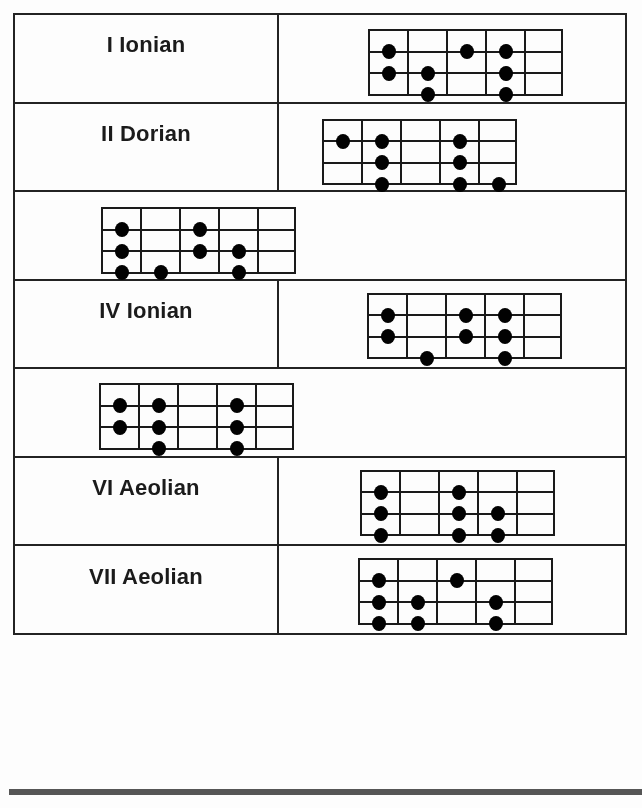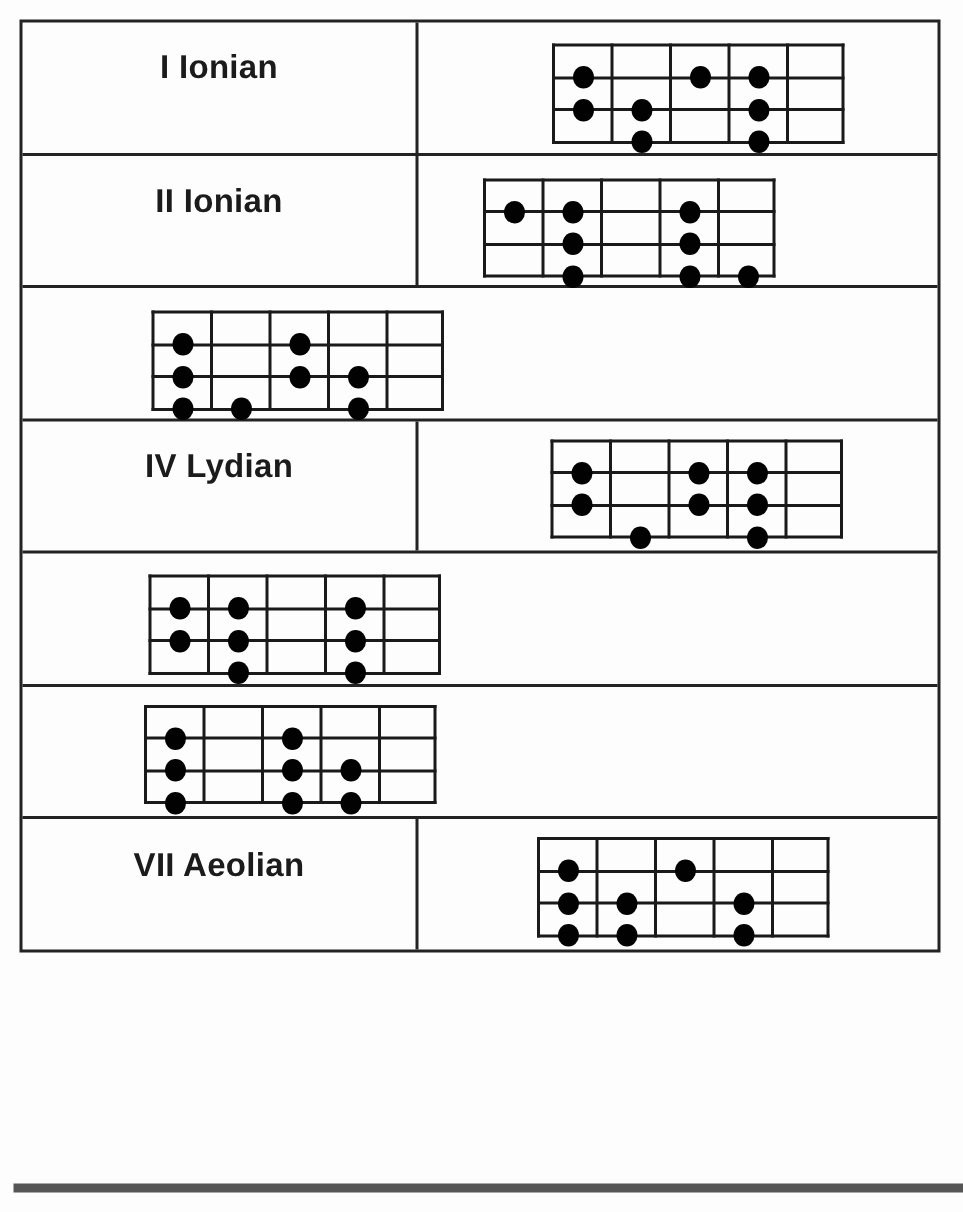--- a/index.html
+++ b/index.html
@@ -55,21 +55,21 @@
             <div class="dot" style="left: 52.5px; top: 36.5px;"></div>
             <div class="dot" style="left: 130.5px; top: 36.5px;"></div>
             <div class="dot" style="left: 52.5px; top: 58px;"></div>
             <div class="dot" style="left: 130.5px; top: 58px;"></div>
           </div>
     </div>
   </div>
 
   <div class="mode-row">
     <div class="label-cell">
-      <span class="mode-label">II Ionian</span>
+      <span class="mode-label">II Dorian</span>
     </div>
     <div class="diagram-cell">
       <div class="fretboard" style="left: 43px; top: 15px; width: 195px; height: 66.5px;">
             <div class="hline" style="top: 0px; width: 195px;"></div>
             <div class="hline" style="top: 21.5px; width: 195px;"></div>
             <div class="hline" style="top: 43px; width: 195px;"></div>
             <div class="hline" style="top: 64.5px; width: 195px;"></div>
             <div class="vline" style="left: 0px; height: 66.5px;"></div>
             <div class="vline" style="left: 39px; height: 66.5px;"></div>
             <div class="vline" style="left: 78px; height: 66.5px;"></div>
@@ -108,21 +108,21 @@
             <div class="dot" style="left: 130.5px; top: 36.5px;"></div>
             <div class="dot" style="left: 13.5px; top: 58px;"></div>
             <div class="dot" style="left: 52.5px; top: 58px;"></div>
             <div class="dot" style="left: 130.5px; top: 58px;"></div>
           </div>
     </div>
   </div>
 
   <div class="mode-row">
     <div class="label-cell">
-      <span class="mode-label">IV Lydian</span>
+      <span class="mode-label">IV Ionian</span>
     </div>
     <div class="diagram-cell">
       <div class="fretboard" style="left: 88px; top: 12px; width: 195px; height: 66.5px;">
             <div class="hline" style="top: 0px; width: 195px;"></div>
             <div class="hline" style="top: 21.5px; width: 195px;"></div>
             <div class="hline" style="top: 43px; width: 195px;"></div>
             <div class="hline" style="top: 64.5px; width: 195px;"></div>
             <div class="vline" style="left: 0px; height: 66.5px;"></div>
             <div class="vline" style="left: 39px; height: 66.5px;"></div>
             <div class="vline" style="left: 78px; height: 66.5px;"></div>
@@ -160,20 +160,23 @@
             <div class="dot" style="left: 13.5px; top: 36.5px;"></div>
             <div class="dot" style="left: 52.5px; top: 36.5px;"></div>
             <div class="dot" style="left: 130.5px; top: 36.5px;"></div>
             <div class="dot" style="left: 52.5px; top: 58px;"></div>
             <div class="dot" style="left: 130.5px; top: 58px;"></div>
           </div>
     </div>
   </div>
 
   <div class="mode-row">
+    <div class="label-cell">
+      <span class="mode-label">VI Aeolian</span>
+    </div>
     <div class="diagram-cell">
       <div class="fretboard" style="left: 81px; top: 12px; width: 195px; height: 66.5px;">
             <div class="hline" style="top: 0px; width: 195px;"></div>
             <div class="hline" style="top: 21.5px; width: 195px;"></div>
             <div class="hline" style="top: 43px; width: 195px;"></div>
             <div class="hline" style="top: 64.5px; width: 195px;"></div>
             <div class="vline" style="left: 0px; height: 66.5px;"></div>
             <div class="vline" style="left: 39px; height: 66.5px;"></div>
             <div class="vline" style="left: 78px; height: 66.5px;"></div>
             <div class="vline" style="left: 117px; height: 66.5px;"></div>

